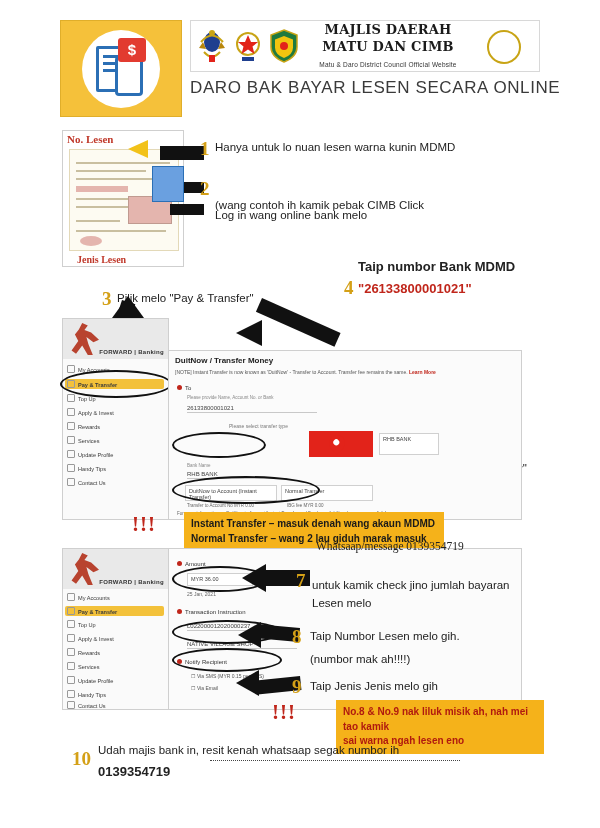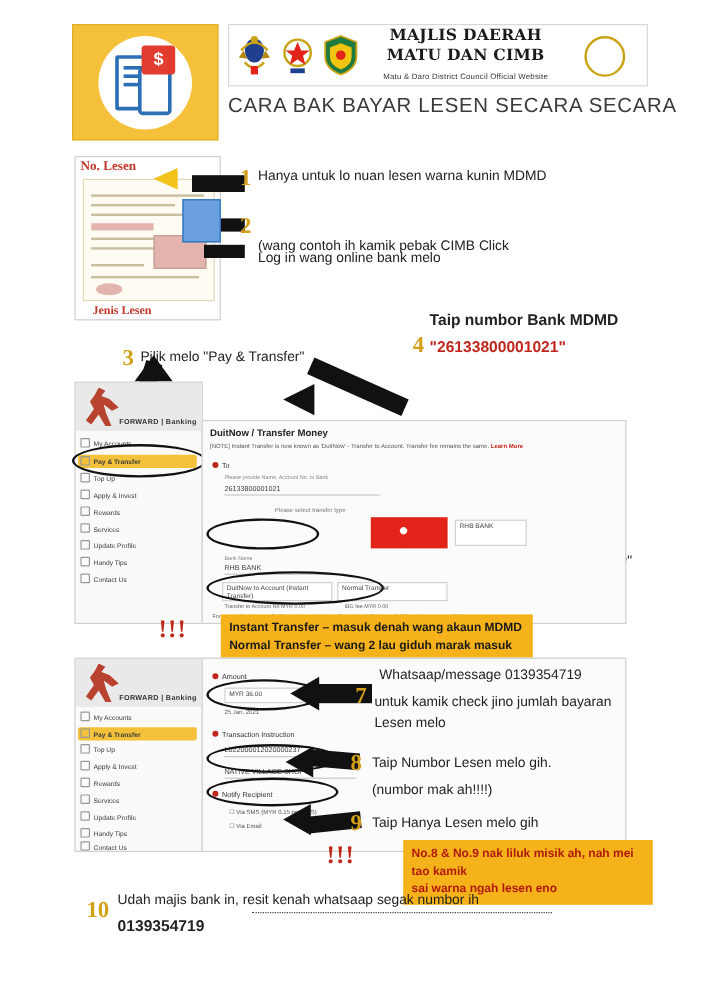--- a/index.html
+++ b/index.html
@@ -410,21 +410,21 @@
       </span>
       <span class="banner-text">
         <span class="banner-title">MAJLIS DAERAH MATU DAN CIMB</span><br>
         <span class="banner-sub">Matu &amp; Daro District Council Official Website</span>
       </span>
       <span class="swk-logo">
         <span class="swk-badge"></span>
       </span>
     </div>
 
-    <div class="main-title">CARA BAK BAYAR LESEN SECARA SECARA</div>
+    <div class="main-title">DARO BAK BAYAR LESEN SECARA ONLINE</div>
   </div>
 
   <div class="panel licence">
     <div class="licence-title">No. Lesen</div>
     <div class="licence-body">
       <div class="lic-line" style="left:6px; top:12px; width:94px;"></div>
       <div class="lic-line" style="left:6px; top:20px; width:70px;"></div>
       <div class="lic-line" style="left:6px; top:28px; width:86px;"></div>
       <div class="lic-red" style="left:6px; top:36px; width:52px; height:6px;"></div>
       <div class="lic-line" style="left:6px; top:48px; width:94px;"></div>
@@ -574,32 +574,32 @@
   <div>
     <div class="arrow" style="left:258px; top:628px; width:42px; height:14px; transform:rotate(5deg); transform-origin:right top;"></div>
     <div class="arrow-head" style="left:238px; top:622px; border-top:13px solid transparent; border-bottom:13px solid transparent; border-right:23px solid #111;"></div>
   </div>
   <div>
     <div class="arrow" style="left:256px; top:676px; width:44px; height:14px; transform:rotate(-6deg); transform-origin:right top;"></div>
     <div class="arrow-head" style="left:236px; top:670px; border-top:13px solid transparent; border-bottom:13px solid transparent; border-right:23px solid #111;"></div>
   </div>
 
   <div class="step-num" style="left:296px; top:570px;">7</div>
-  <div class="step-text" style="left:316px; top:556px; width:250px;">
+  <div class="step-text" style="left:316px; top:539px; width:250px;font-family:Liberation Serif, serif;">
     <span>Whatsaap/message 0139354719</span>
   </div>
   <div class="step-text" style="left:312px; top:596px; width:250px;">Lesen melo</div>
   <div class="step-text" style="left:312px; top:578px; width:250px;">untuk kamik check jino jumlah bayaran</div>
 
   <div class="step-num" style="left:292px; top:626px;">8</div>
   <div class="step-text" style="left:310px; top:629px; width:250px;">Taip Numbor Lesen melo gih.</div>
   <div class="step-text" style="left:310px; top:652px; width:250px;">(numbor mak ah!!!!)</div>
 
   <div class="step-num" style="left:292px; top:676px;">9</div>
-  <div class="step-text" style="left:310px; top:679px; width:250px;">Taip Hanya Lesen melo gih</div>
+  <div class="step-text" style="left:310px; top:679px; width:250px;">Taip Jenis Jenis melo gih</div>
 
   <div class="excl" style="left:272px; top:700px;">!!!</div>
   <div class="callout callout-red" style="left:336px; top:700px; width:208px;">
     <span>No.8 &amp; No.9 nak liluk misik ah, nah mei tao kamik</span><br>
     <span>sai warna ngah lesen eno</span>
   </div>
 
   <div class="step-num" style="left:72px; top:748px;">10</div>
   <div class="footer-text" style="left:98px; top:744px; width:450px;">Udah majis bank in, resit kenah whatsaap segak numbor ih</div>
   <div class="underline-squiggle" style="left:210px; top:760px; width:250px;"></div>

